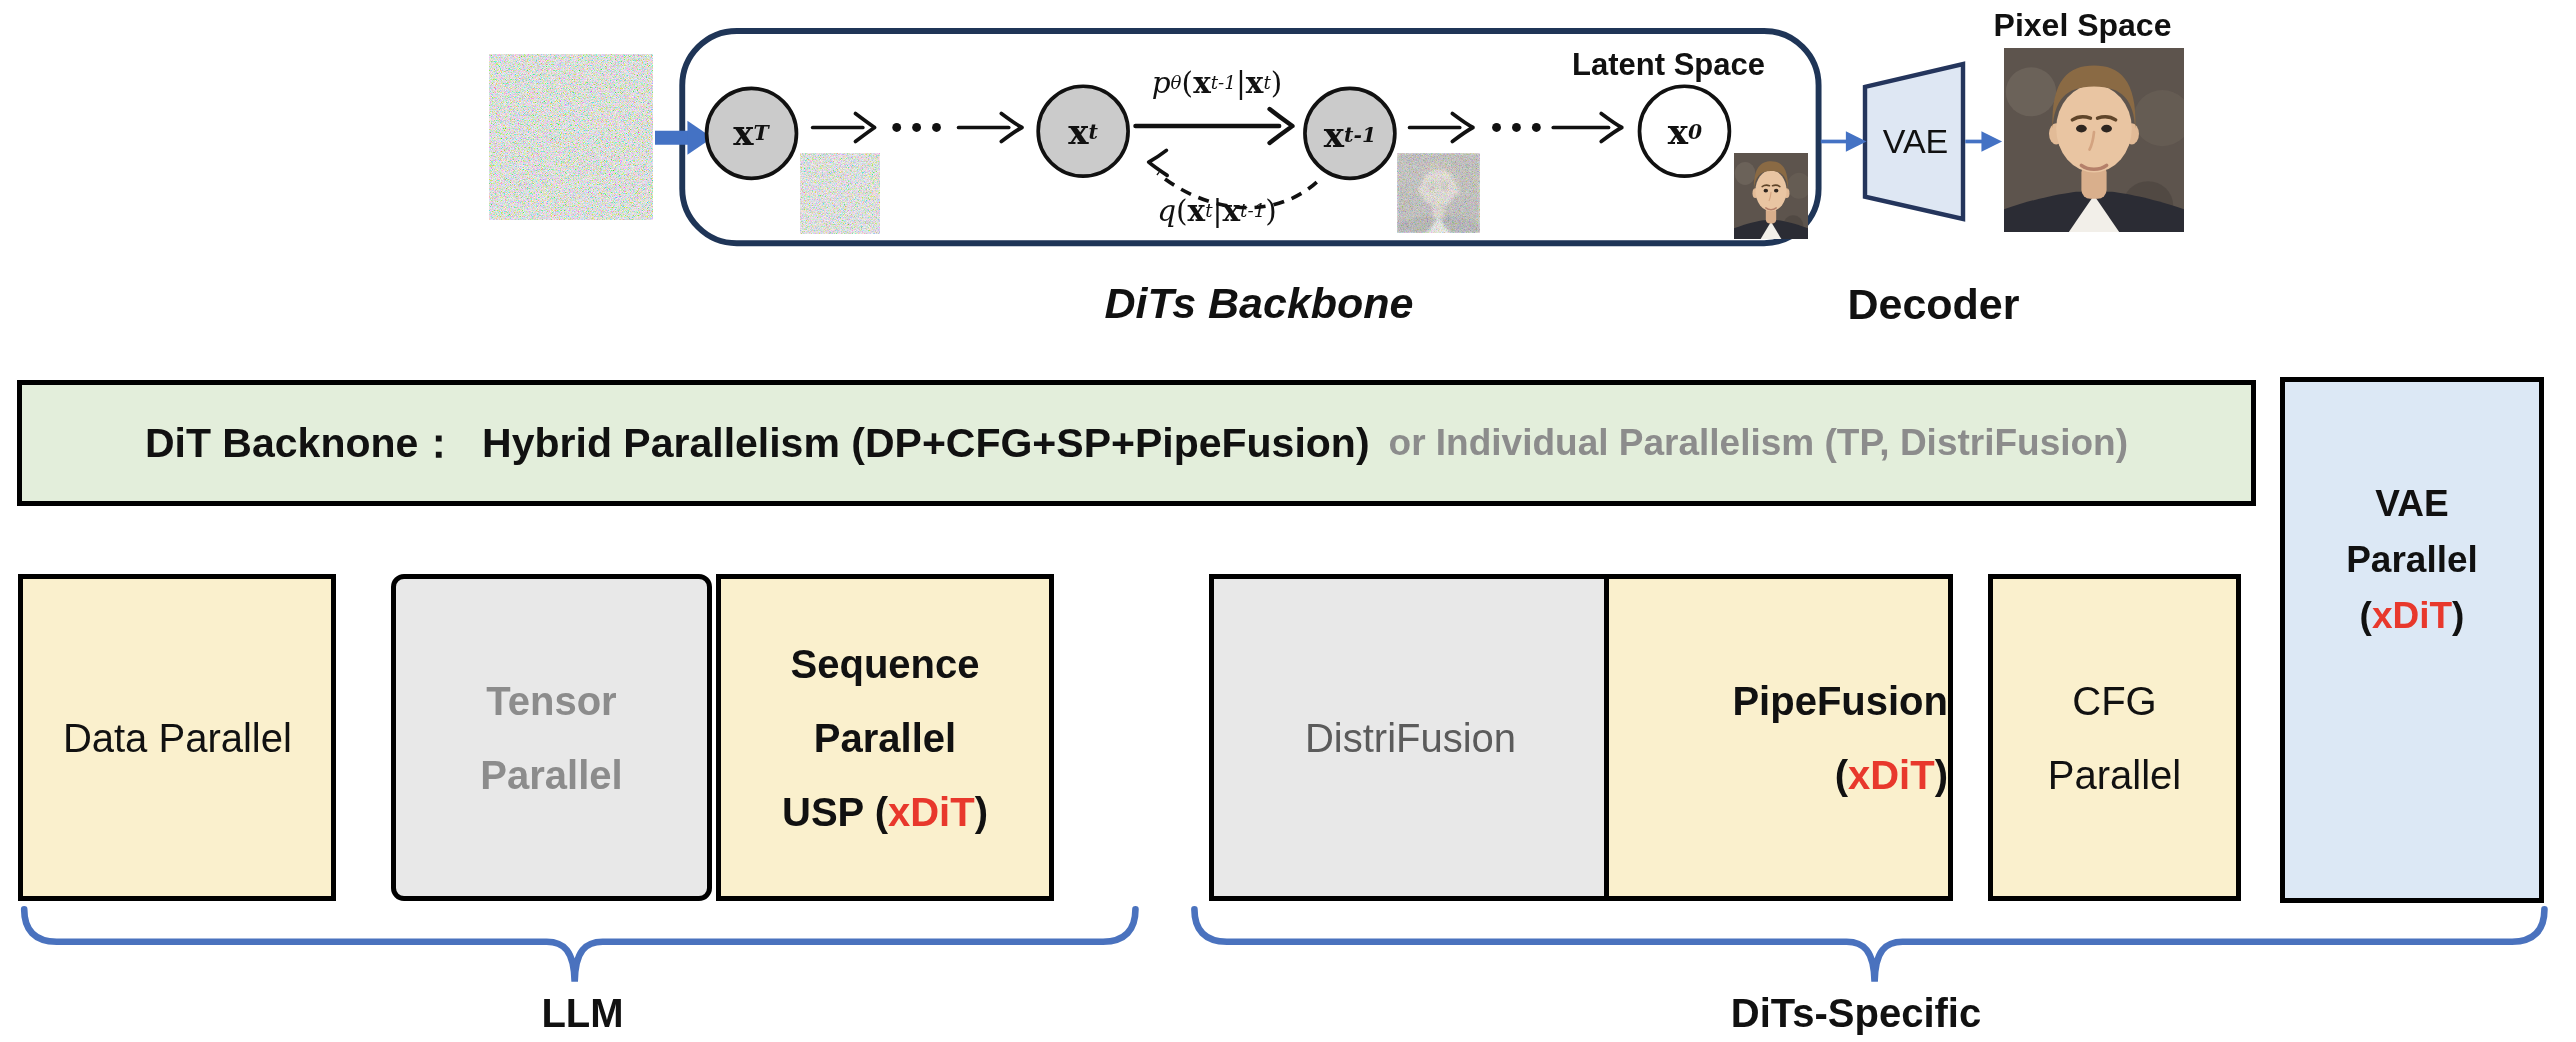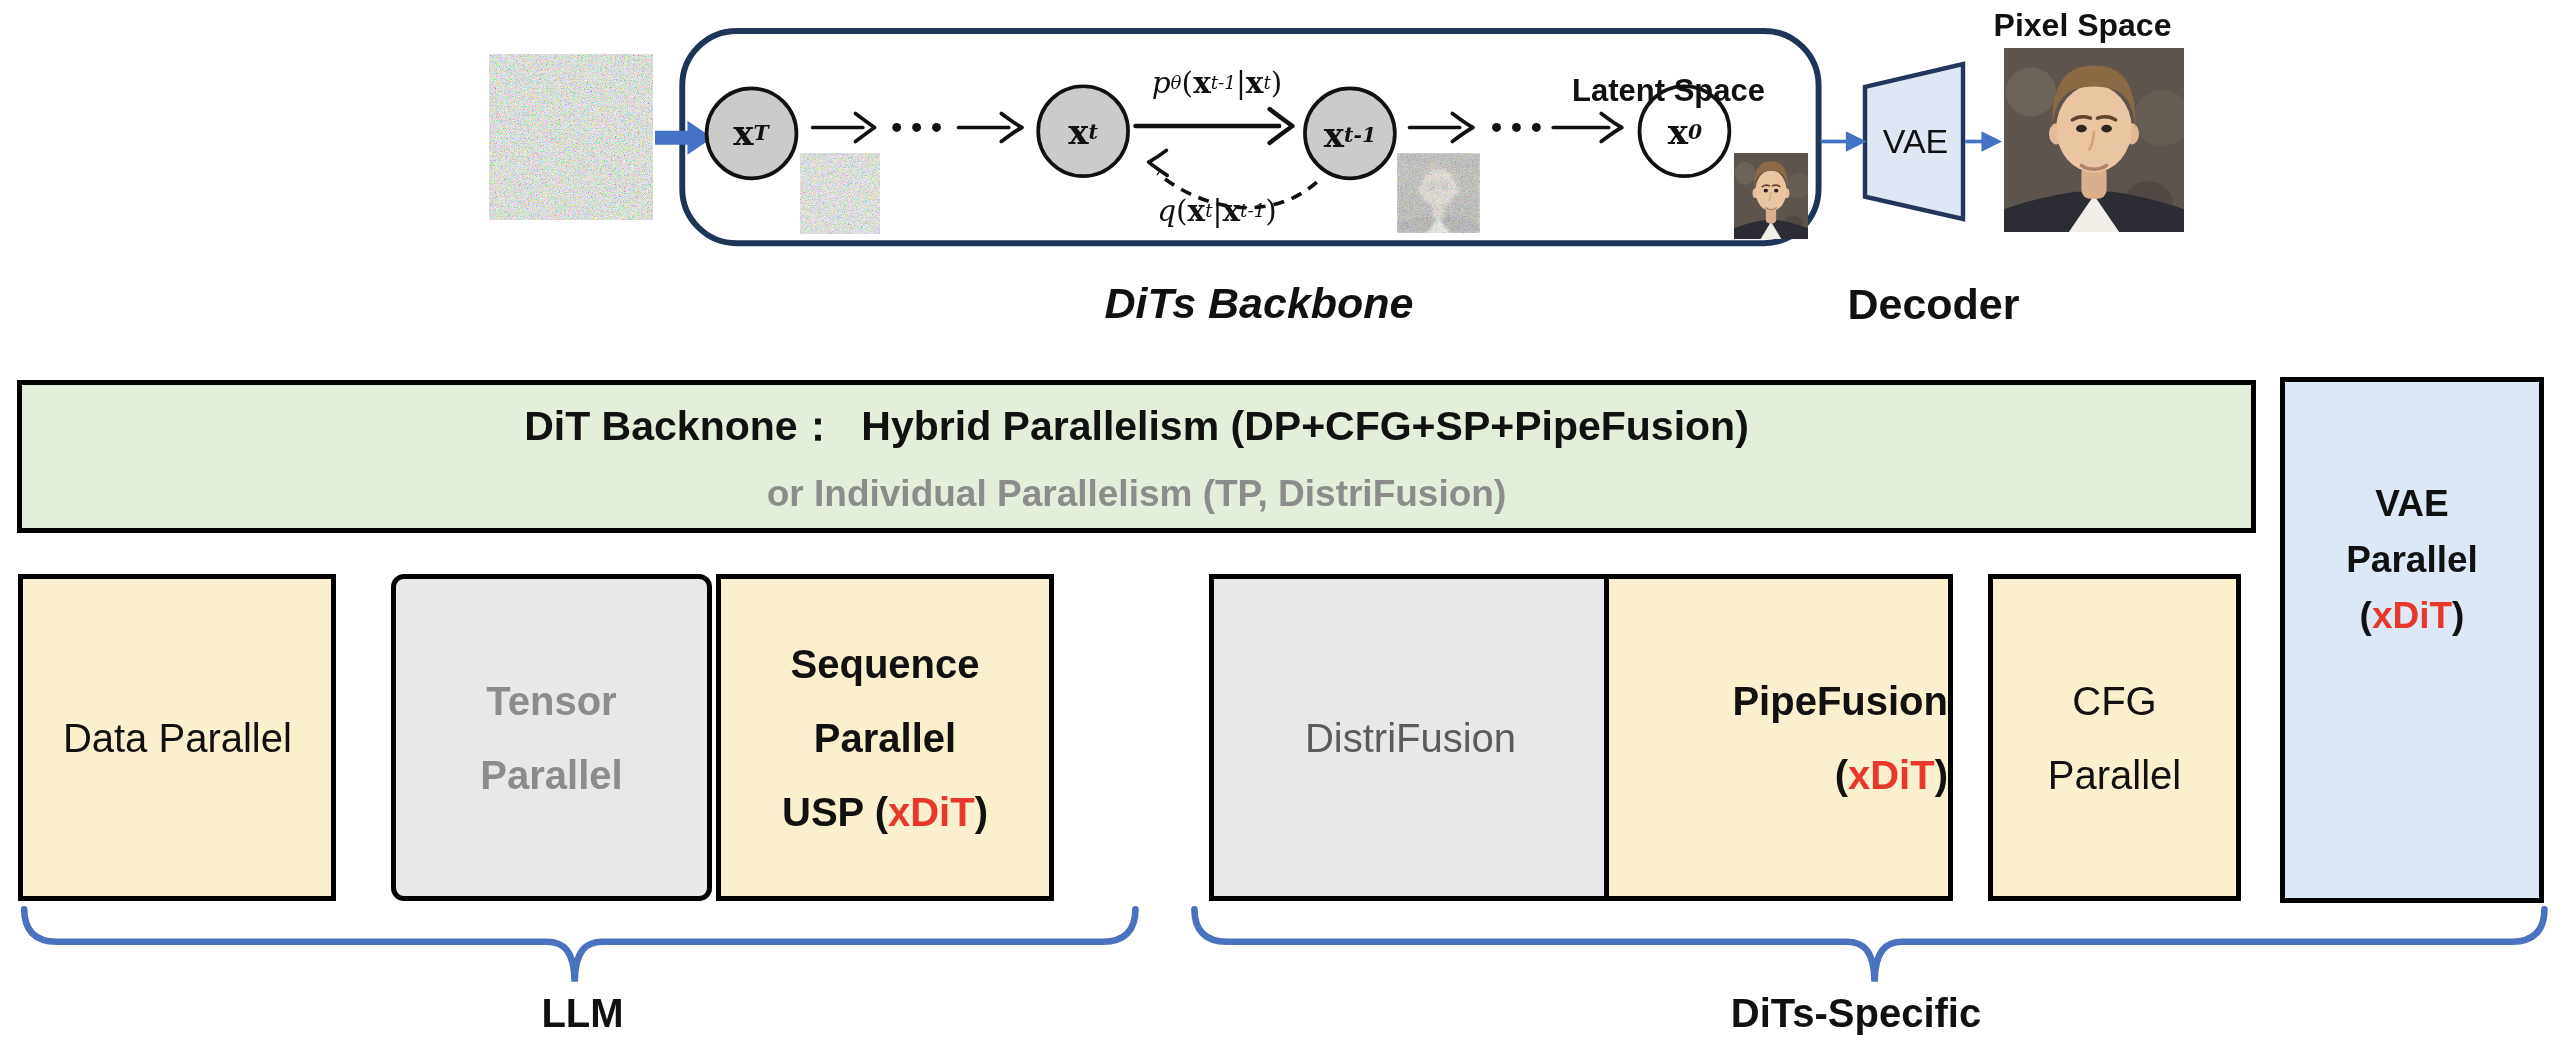--- a/index.html
+++ b/index.html
@@ -6,21 +6,21 @@
   body{width:2576px;height:1042px;position:relative;overflow:hidden;
        font-family:"Liberation Sans","DejaVu Sans",sans-serif;}
   .canvas{position:absolute;left:0;top:0;width:2576px;height:1042px;}
   .layer{position:absolute;left:0;top:0;}
   .abs{position:absolute;}
   .ctr{display:flex;align-items:center;justify-content:center;text-align:left;}
 
   
   .toplabel{font-weight:bold;color:#111;}
   .pixel-space{left:1935px;top:7.4px;width:295px;font-size:32px;}
-  .latent-space{left:1521px;top:47px;width:295px;font-size:31px;margin-top:26px;}
+  .latent-space{left:1521px;top:47px;width:295px;font-size:31px;}
   .dits-backbone{left:1038px;top:279px;width:442px;font-size:43px;font-style:italic;}
   .decoder{left:1786px;top:280px;width:295px;font-size:43px;}
   .vae-label{left:1842px;top:122px;width:147px;font-size:34px;font-weight:normal;color:#111;}
 
   .mathlabel{font-family:"DejaVu Serif","Liberation Serif",serif;font-size:29.5px;color:#111;}
   .mathlabel .it{font-style:italic;}
   .mathlabel .bx{font-weight:bold;}
   .mathlabel sub{font-size:0.62em;font-style:italic;}
   .p-label{left:1099px;top:65px;width:236px;}
   .q-label{left:1099px;top:193px;width:236px;}
@@ -33,22 +33,22 @@
   .n-xt1{left:1291px;top:111px;width:118px;height:47px;}
   .n-x0{left:1626px;top:108px;width:118px;height:47px;}
 
   
   .imgbox{position:absolute;overflow:hidden;}
   .imgbox svg{display:block;width:100%;height:100%;}
   .face-overlay{position:absolute;left:0;top:0;width:100%;height:100%;
                 opacity:0.22;filter:blur(1.5px) grayscale(45%);}
 
   
-  .banner{left:17px;top:380px;width:2239px;height:153px;background:#E3EEDB;
-          border:5.2px solid #000;box-sizing:border-box;display:flex;flex-direction:column;
+  .banner{left:17px;top:380px;width:2239px;height:126px;background:#E3EEDB;
+          border:5.2px solid #000;box-sizing:border-box;display:flex;flex-direction:row;
           align-items:center;justify-content:center;gap:19px;}
   .banner .l1{font-size:41px;font-weight:bold;color:#111;white-space:pre;}
   .banner .l2{font-size:37px;font-weight:bold;color:#8C8C8C;}
 
   .pbox{position:absolute;top:574px;height:327px;border:5.2px solid #000;box-sizing:border-box;
         display:flex;flex-direction:column;align-items:center;justify-content:center;
         font-size:40px;color:#111;line-height:1.85;text-align:center;}
   .yellow{background:#FAF0CD;}
   .grayfill{background:#E8E8E8;}
   .bold{font-weight:bold;}

